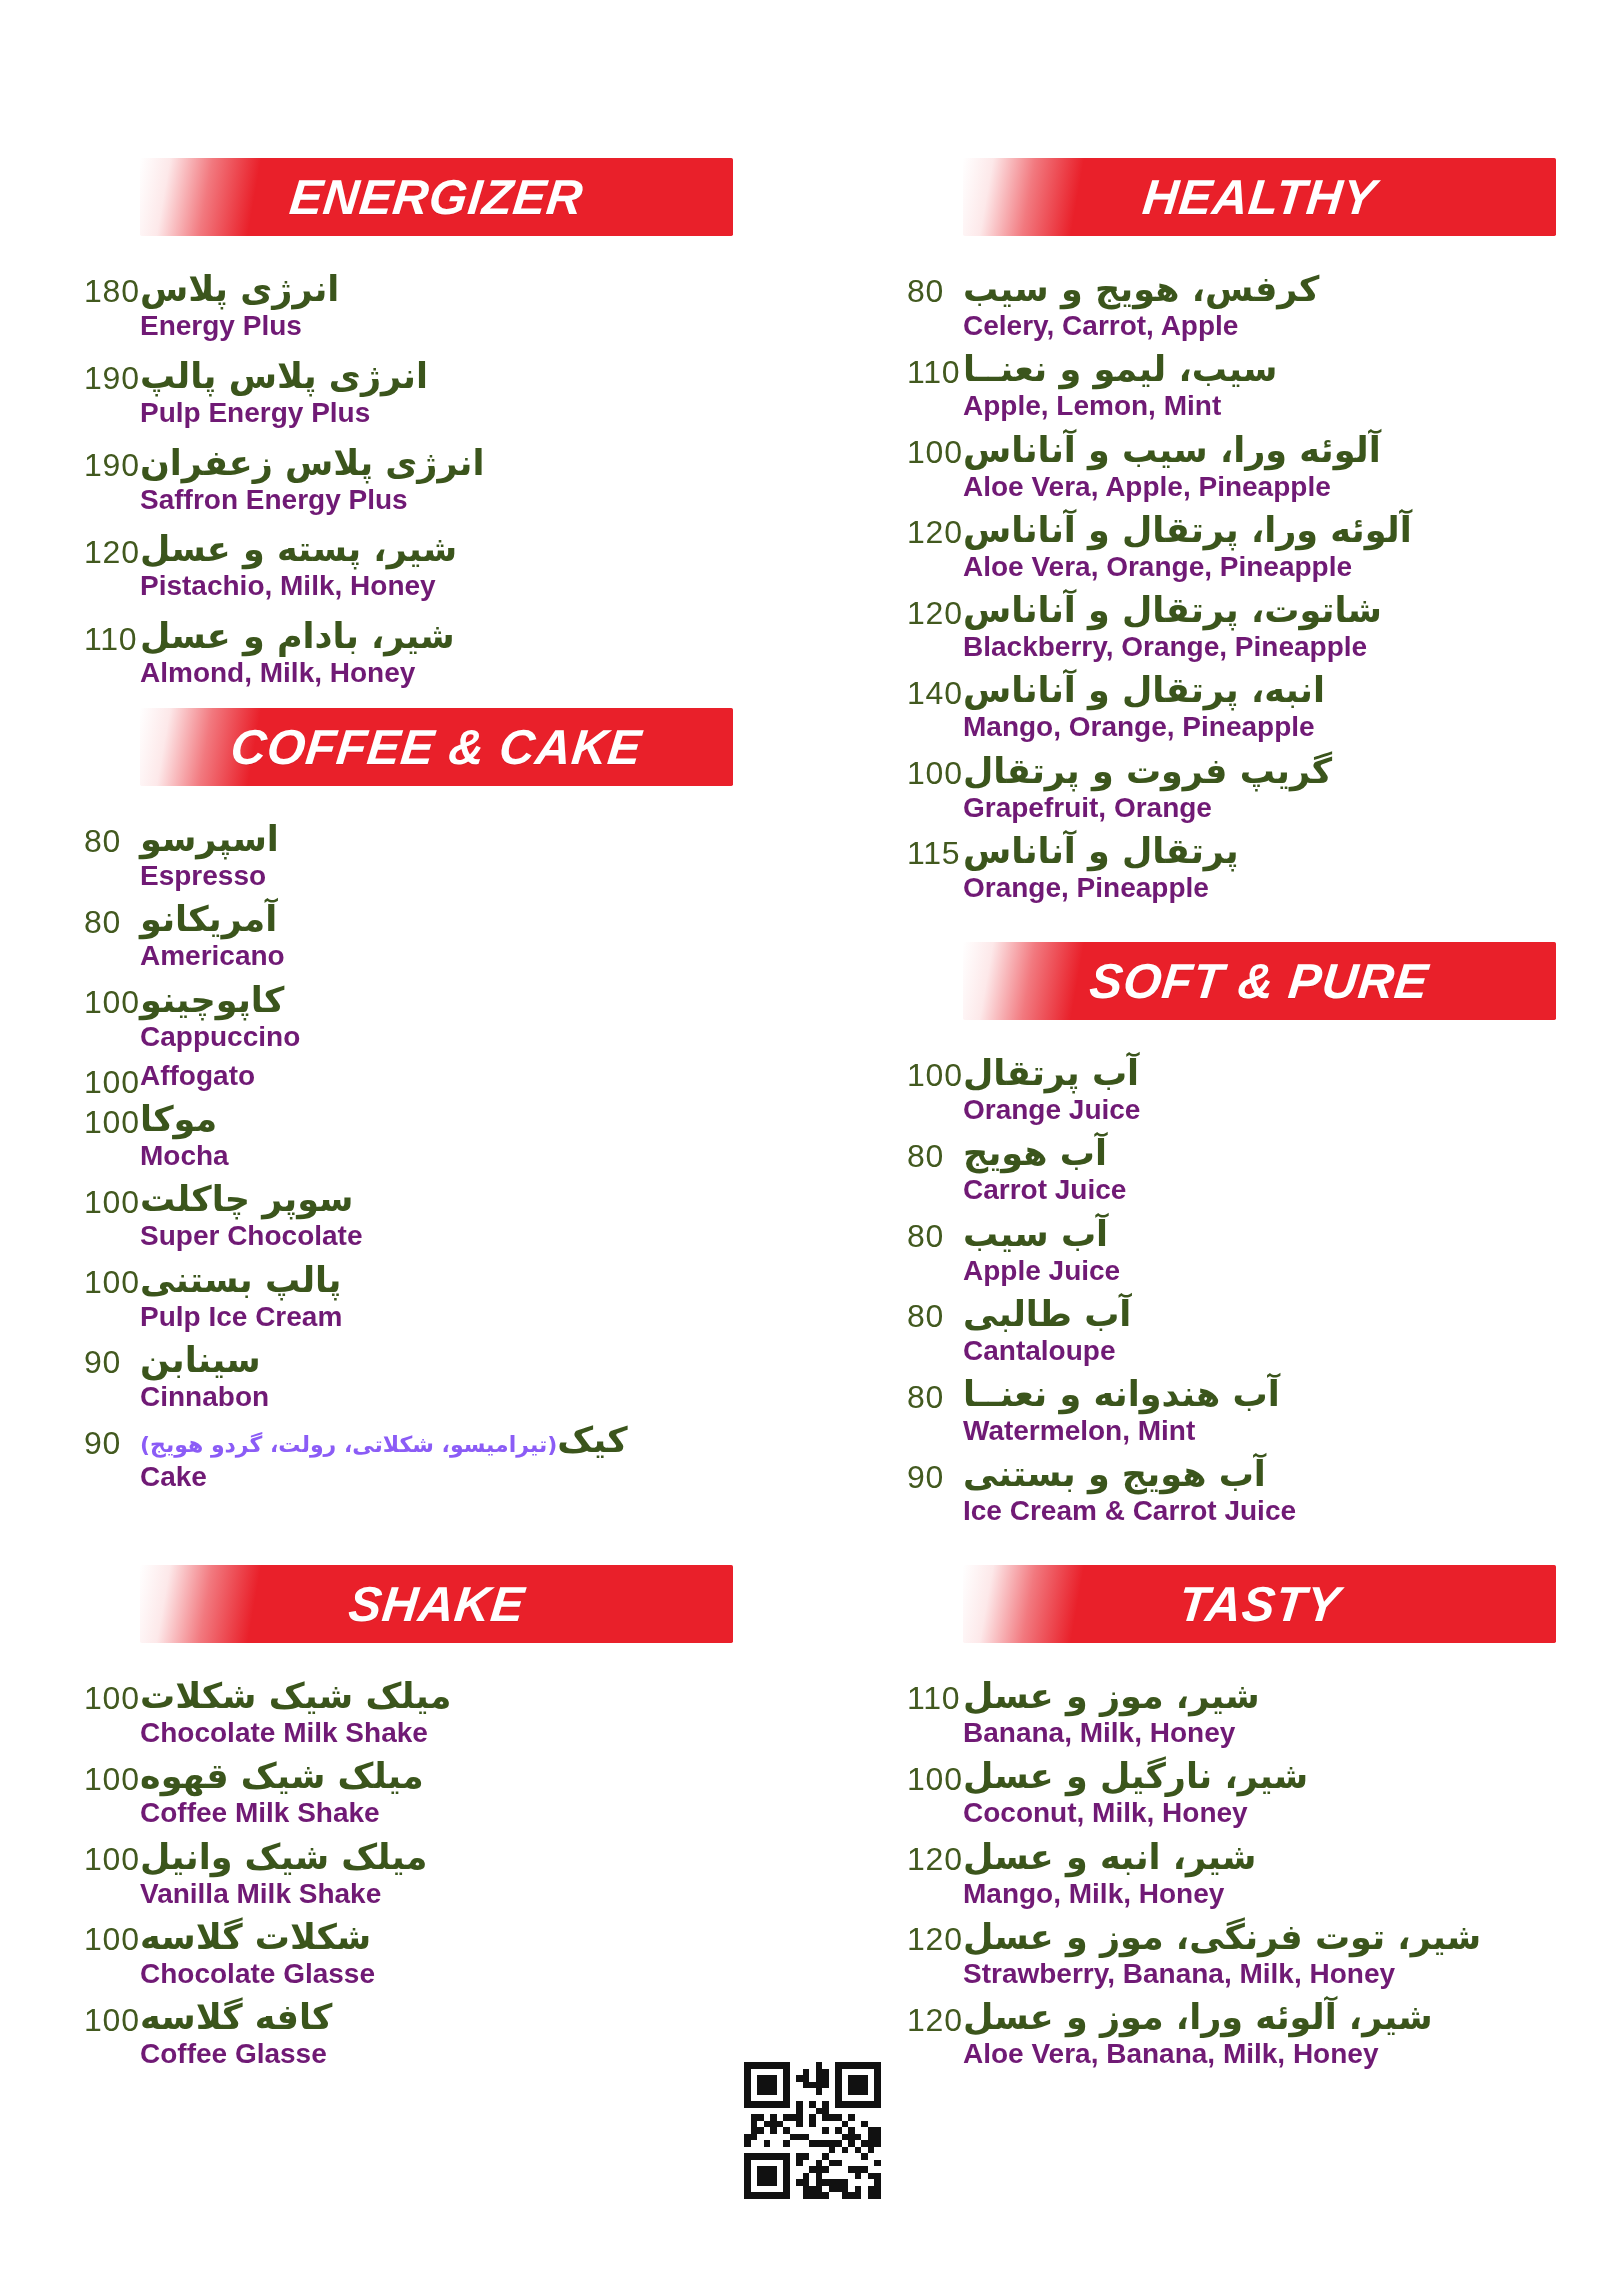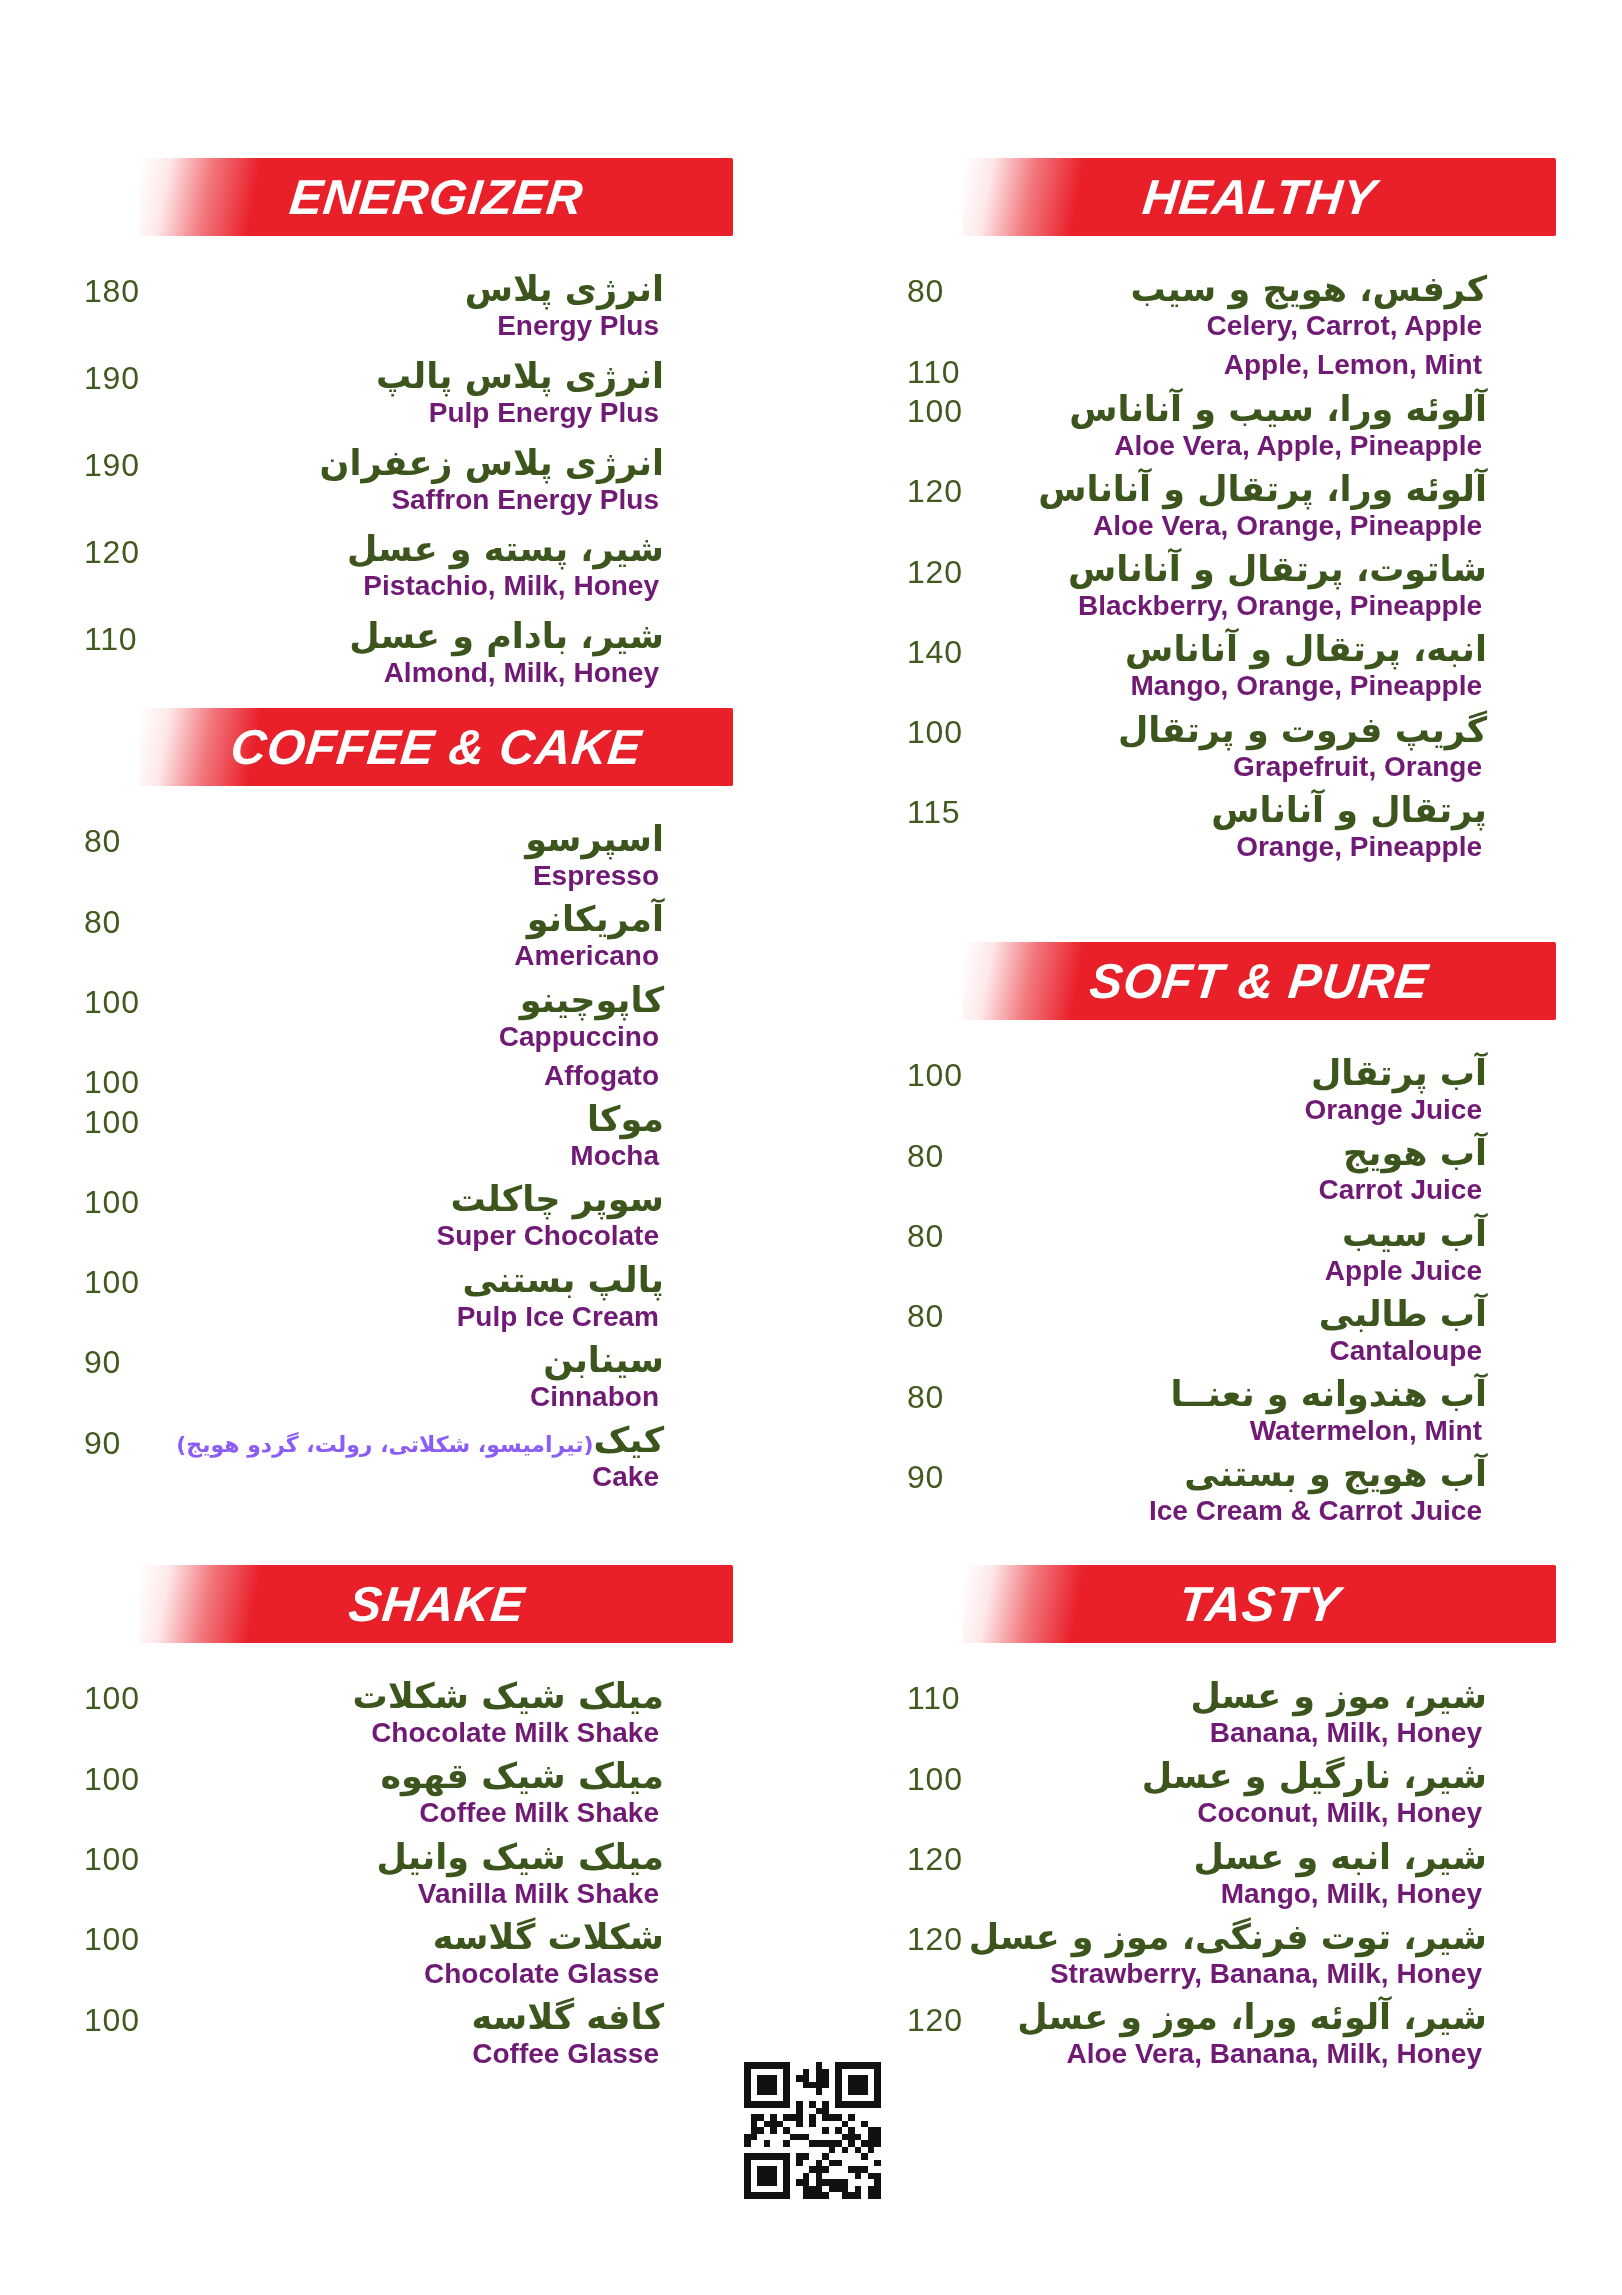--- a/index.html
+++ b/index.html
@@ -31,21 +31,21 @@
   .banner-text{
     color:#ffffff;
     font-family:"Liberation Sans",sans-serif;
     font-weight:bold;font-style:italic;
     font-size:49px;letter-spacing:0.8px;
     transform:skewX(-6deg);
     white-space:nowrap;
     text-shadow:0 0.8px 0 rgba(0,0,0,0.08);
   }
   .items{margin-top:34px;padding-right:69px;position:relative;}
-  .item{position:relative;text-align:right;margin-bottom:8.5px;}
+  .item{position:relative;text-align:left;margin-bottom:8.5px;}
   .sec-energizer .item{margin-bottom:15px;}
   .item .price{
     position:absolute;left:-56px;top:3.4px;
     font-size:32px;color:#42591f;
     font-family:"Liberation Sans",sans-serif;
     letter-spacing:0.8px;
   }
   .item .fa{
     direction:rtl;unicode-bidi:isolate;
     font-family:"DejaVu Sans",sans-serif;
@@ -196,20 +196,21 @@
       <span class="banner-text">HEALTHY</span>
     </div>
     <div class="items">
           <div class="item">
             <div class="price">80</div>
             <div class="fa" dir="rtl"><span>کرفس، هویج و سیب</span></div>
             <div class="en">Celery, Carrot, Apple</div>
           </div>
           <div class="item">
             <div class="price">110</div>
+            <div class="fa" dir="rtl"><span>سیب، لیمو و نعنــا</span></div>
             <div class="en">Apple, Lemon, Mint</div>
           </div>
           <div class="item">
             <div class="price">100</div>
             <div class="fa" dir="rtl"><span>آلوئه ورا، سیب و آناناس</span></div>
             <div class="en">Aloe Vera, Apple, Pineapple</div>
           </div>
           <div class="item">
             <div class="price">120</div>
             <div class="fa" dir="rtl"><span>آلوئه ورا، پرتقال و آناناس</span></div>

